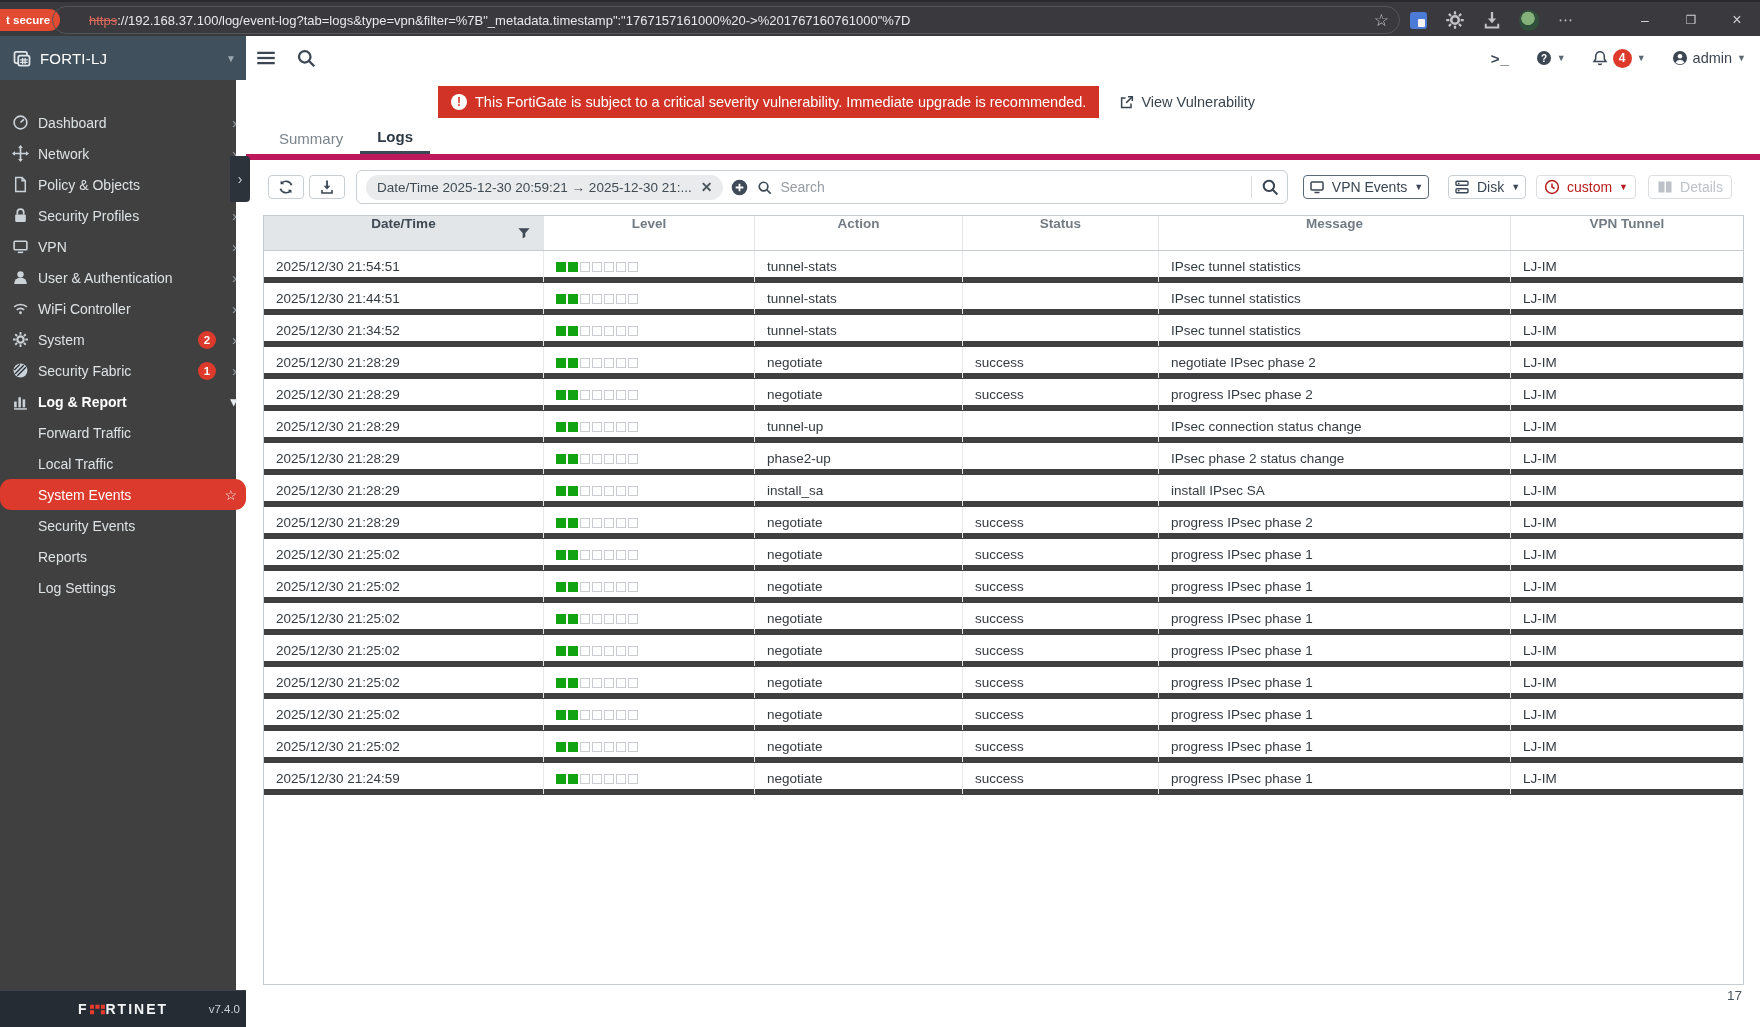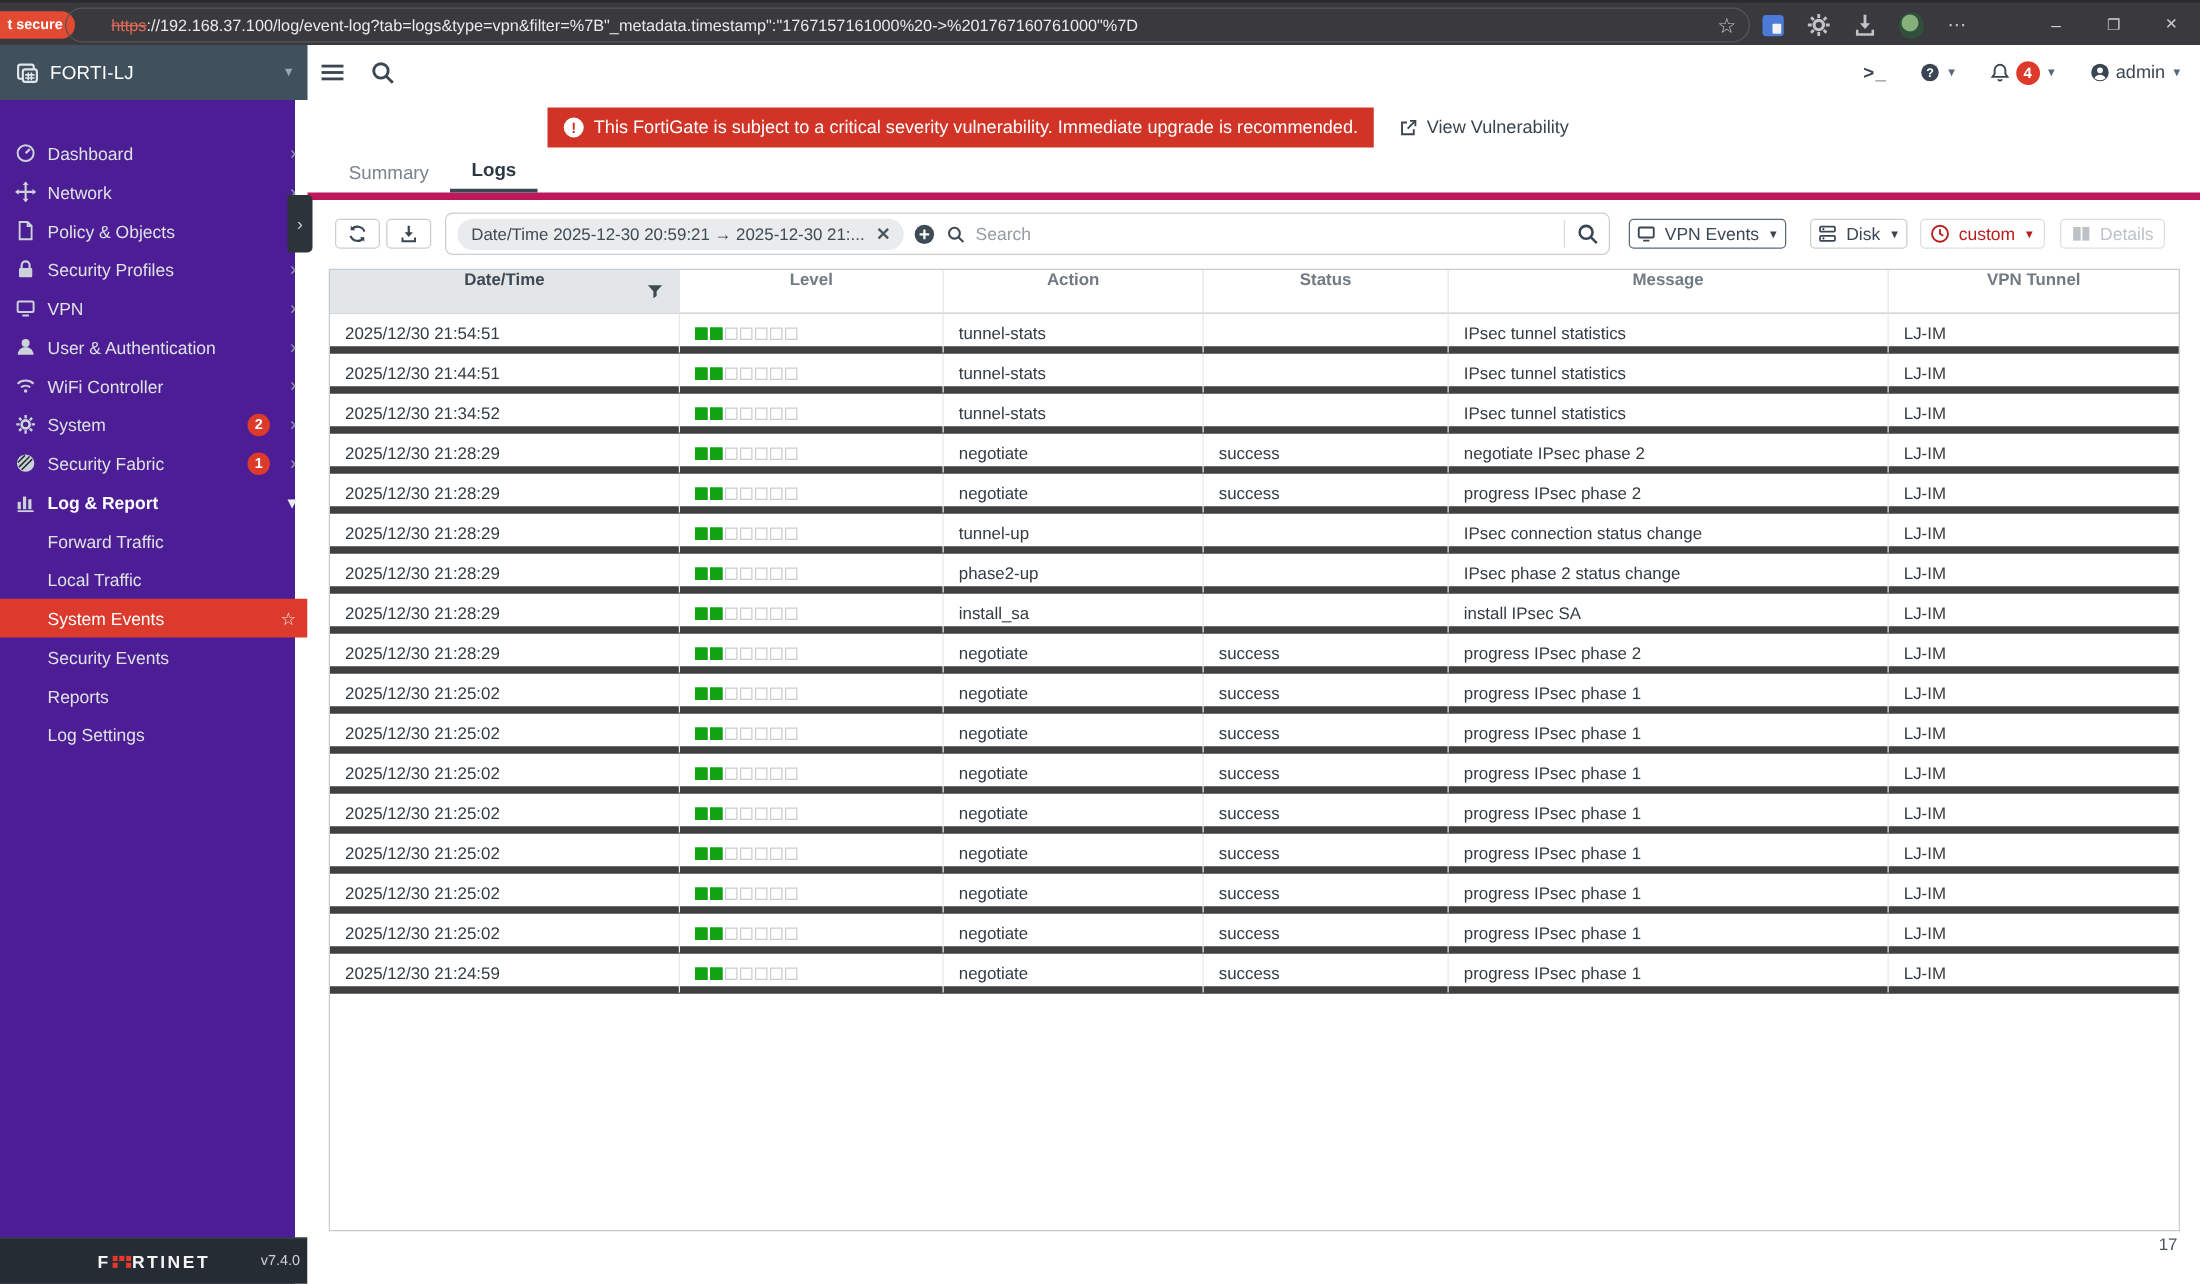--- a/index.html
+++ b/index.html
@@ -36,28 +36,28 @@
   .tb-icon { position:absolute; top:12px; width:20px; height:20px; color:#3b4652; }
   .tb-right { position:absolute; right:0; top:0; height:44px; display:flex; align-items:center; gap:8px; padding-right:14px; color:#3b4652; }
   .tbr-group { display:flex; align-items:center; gap:5px; margin-left:18px; cursor:pointer; }
   .cli-glyph { font-weight:700; font-size:15px; letter-spacing:1px; }
   .badge { min-width:19px; height:19px; border-radius:10px; background:#dd3a2c; color:#fff;
            font-size:12px; font-weight:700; display:flex; align-items:center; justify-content:center; padding:0 5px; }
   .tbcaret { font-size:9px; color:#5a6671; }
   .admin-label { font-size:14.5px; }
 
   
-  .sidebar { position:absolute; left:0; top:80px; width:236px; height:947px; background:#4c1d95; }
+  .sidebar { position:absolute; left:0; top:80px; width:236px; height:947px; background:#404040; }
   .nav { position:absolute; top:27px; left:0; width:246px; }
   .nav-item { position:relative; height:31px; display:flex; align-items:center; padding-left:12px;
               color:#dde2e5; font-size:14px; cursor:pointer; }
   .nav-item .nav-icon { width:17px; height:17px; margin-right:9px; color:#ccd3d8; flex:none; }
   .nav-item.sub { padding-left:38px; }
   .nav-item.bold { font-weight:700; color:#fff; }
-  .nav-item.active { background:#dc3a2c; color:#fff; }
+  .nav-item.active { background:#dc3a2c; color:#fff;border-radius:11px; }
   .nav-trail { position:absolute; right:9px; font-size:13px; color:#97a1a9; }
   .nav-item.active .nav-trail, .nav-item.bold .nav-trail { color:#e8ecee; }
   .nav-badge { position:absolute; right:30px; width:18px; height:18px; border-radius:50%; background:#dd3a2c;
                color:#fff; font-size:11.5px; font-weight:700; display:flex; align-items:center; justify-content:center; }
   .side-footer { position:absolute; left:0; bottom:0; width:246px; height:37px; background:#262c33;
                  border-top:1px solid #3c434b; }
   .f-logo { position:absolute; left:50%; top:50%; transform:translate(-50%,-50%); display:flex; align-items:center;
             color:#f2f4f5; font-weight:700; font-size:14px; letter-spacing:2px; }
   .f-gate { width:15px; height:11px; margin:0 1px; }
   .f-version { position:absolute; right:6px; top:50%; transform:translateY(-50%); color:#cdd2d6; font-size:11.5px; }

